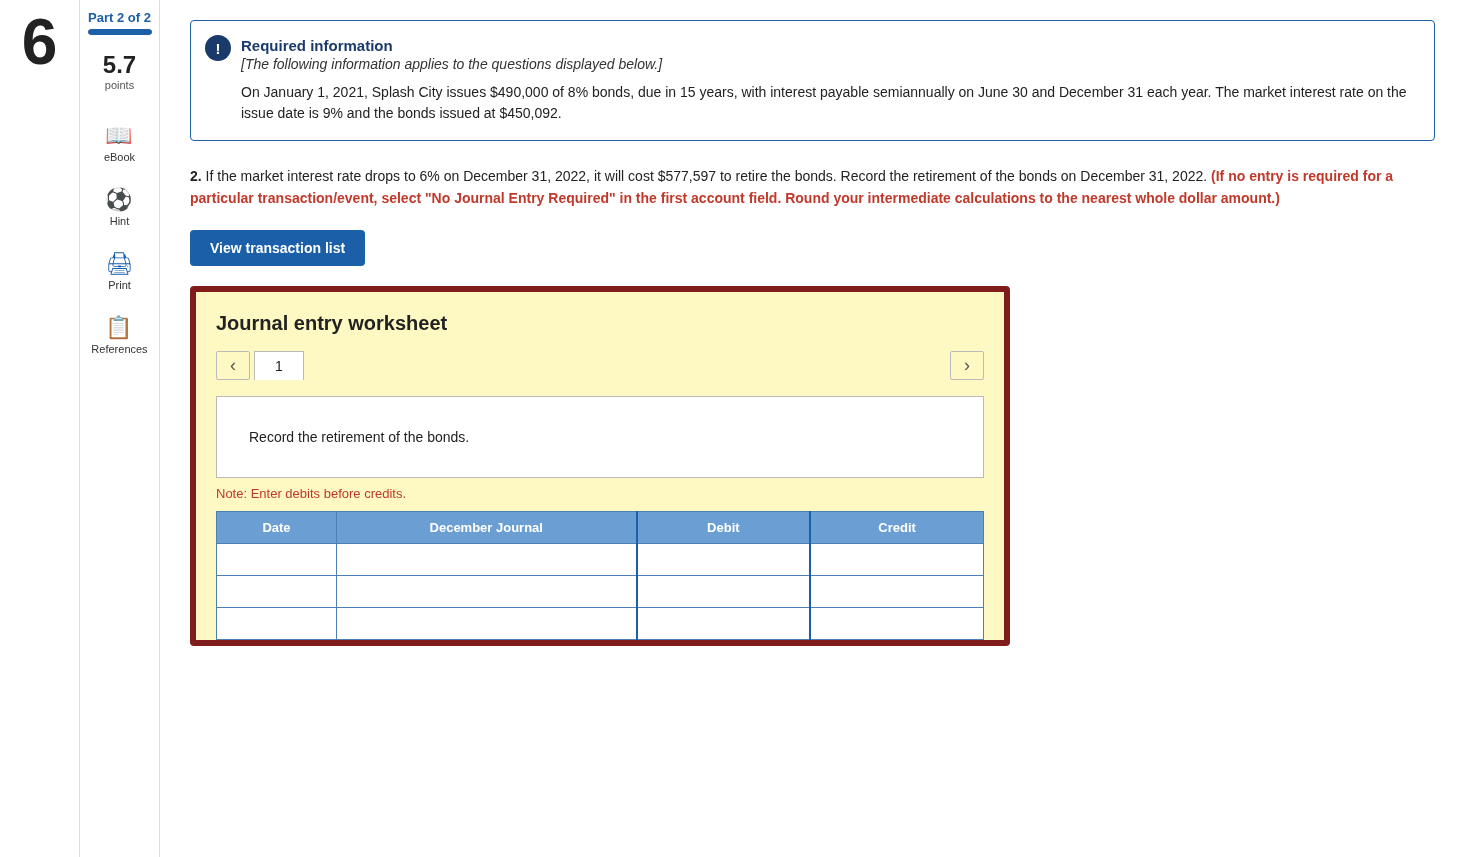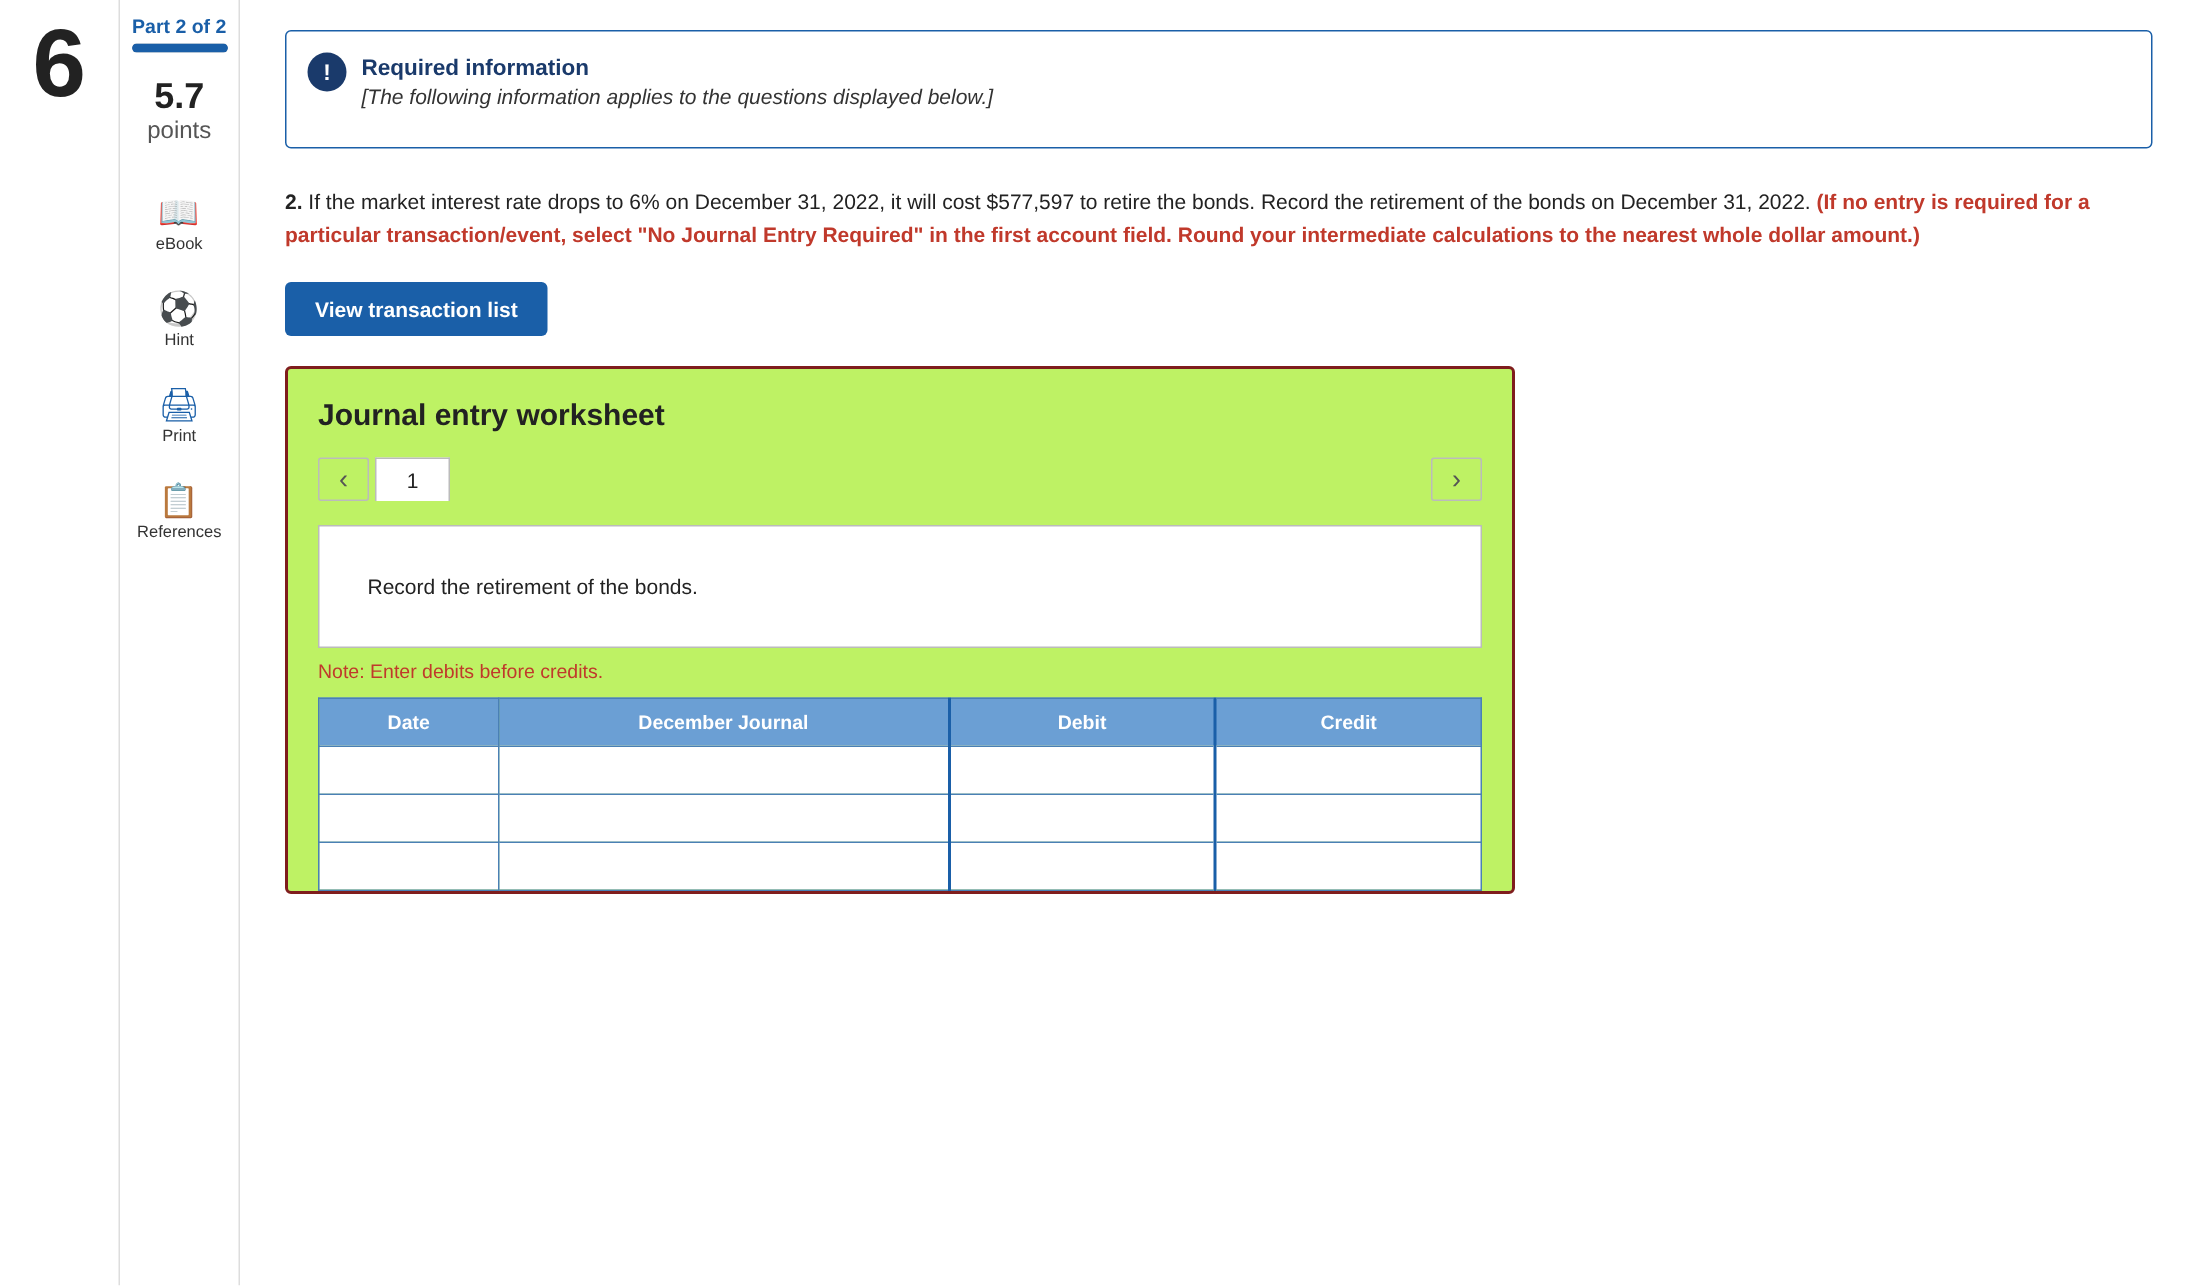--- a/index.html
+++ b/index.html
@@ -66,21 +66,21 @@
     .points-section {
       text-align: center;
       margin-bottom: 20px;
     }
     .points-number {
       font-size: 24px;
       font-weight: bold;
       color: #222;
     }
     .points-label {
-      font-size: 16px;
+      font-size: 11px;
       color: #555;
     }
     .sidebar-item {
       display: flex;
       flex-direction: column;
       align-items: center;
       padding: 12px 0;
       cursor: pointer;
       width: 100%;
     }
@@ -163,23 +163,23 @@
       padding: 10px 20px;
       font-size: 14px;
       font-weight: bold;
       border-radius: 4px;
       cursor: pointer;
       margin-bottom: 20px;
     }
 
     
     .worksheet-container {
-      border: 2px solid #7f1d1d;
+      border: 6px solid #7f1d1d;
       border-radius: 4px;
-      background: #bef264;
+      background: #fef9c3;
       padding: 20px 20px 0 20px;
       max-width: 820px;
     }
     .worksheet-title {
       font-size: 20px;
       font-weight: bold;
       color: #222;
       margin-bottom: 16px;
     }
 
@@ -308,20 +308,21 @@
   </div>
 </div>
 
 <div class="main-content">
 
   
   <div class="info-box">
     <div class="info-icon">!</div>
     <div class="info-title">Required information</div>
     <div class="info-italic">[The following information applies to the questions displayed below.]</div>
+    <div class="info-body">On January 1, 2021, Splash City issues $490,000 of 8% bonds, due in 15 years, with interest payable semiannually on June 30 and December 31 each year. The market interest rate on the issue date is 9% and the bonds issued at $450,092.</div>
   </div>
 
   
   <div class="question-text">
     <span><strong>2.</strong></span>
     <span>If the market interest rate drops to 6% on December 31, 2022, it will cost $577,597 to retire the bonds. Record the retirement of the bonds on December 31, 2022. </span><span class="bold-red">(If no entry is required for a particular transaction/event, select "No Journal Entry Required" in the first account field. Round your intermediate calculations to the nearest whole dollar amount.)</span>
   </div>
 
   
   <button class="btn-view-transaction">View transaction list</button>

